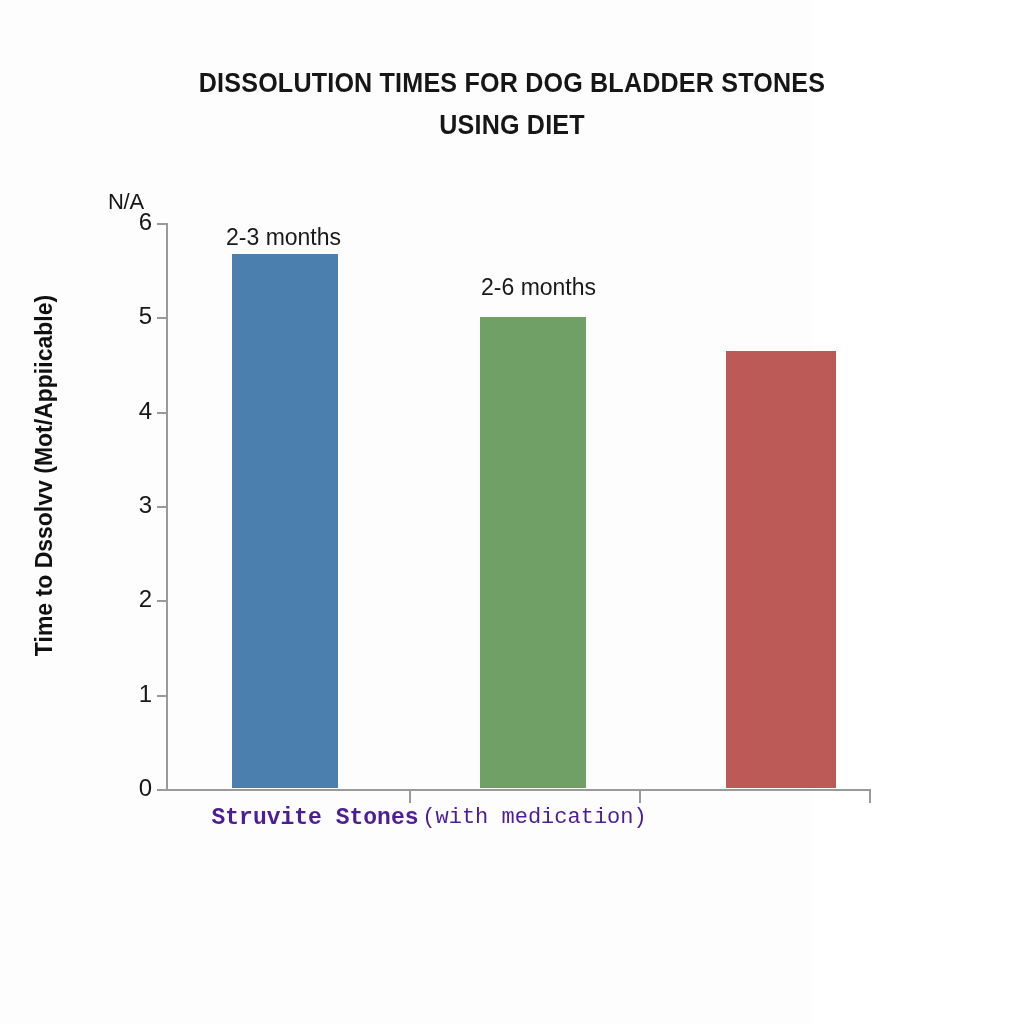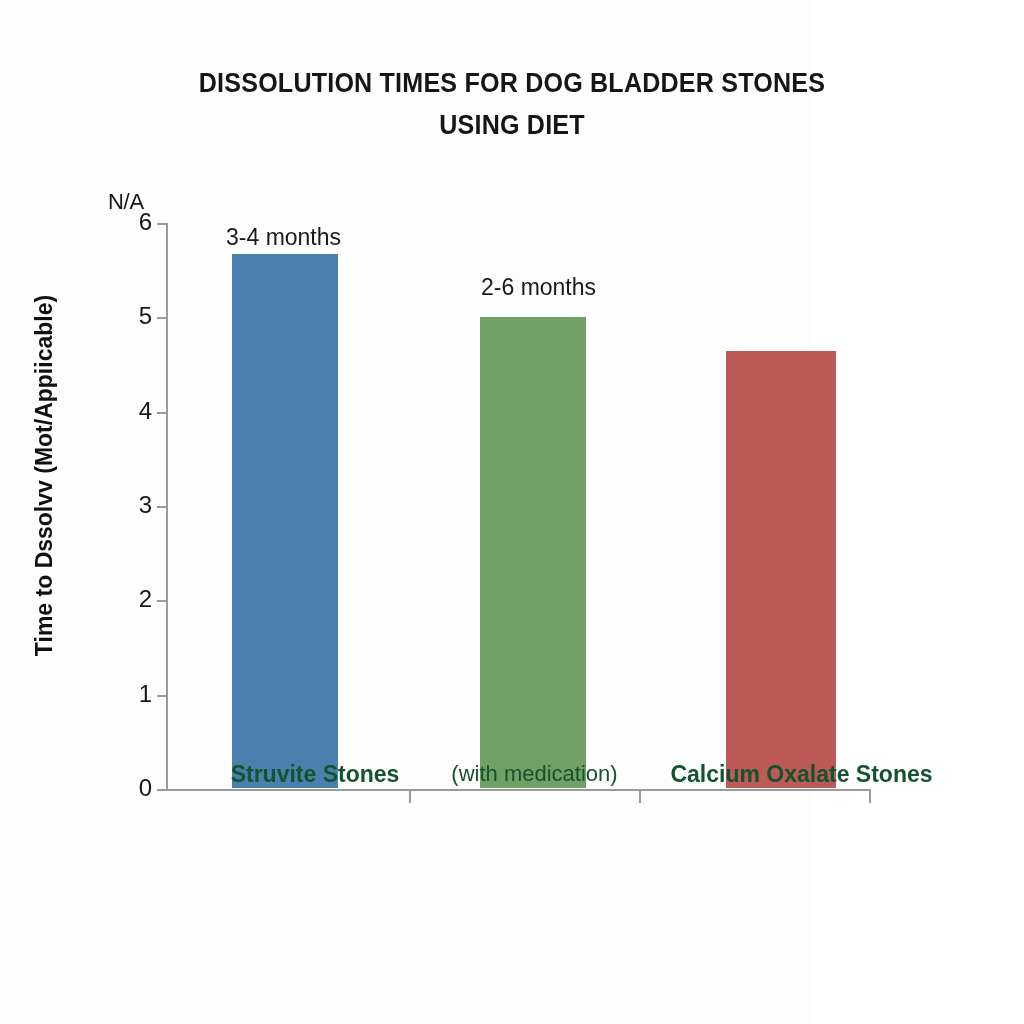--- a/index.html
+++ b/index.html
@@ -137,24 +137,24 @@
   }
   .bar-value.two-line {
     text-align: right;
     line-height: 31px;
     white-space: pre-line;
   }
 
   
   .cat-label {
     position: absolute;
-    top: 756px;
-    text-align: center;
-    font-family: Liberation Sans, sans-serif;
-    color: #14532d;
+    top: 800px;
+    text-align: center;
+    font-family: Liberation Mono, monospace;
+    color: #4c1d95;
     line-height: 36px;
   }
   .cat-label .main {
     display: block;
     font-weight: bold;
     font-size: 23px;
   }
   .cat-label .sub {
     display: block;
     font-weight: normal;
@@ -199,31 +199,30 @@
     <div class="xtick" style="left:243px;"></div>
     <div class="xtick" style="left:473px;"></div>
     <div class="xtick" style="left:703px;"></div>
 
     <div class="bar blue" id="bar-0" style="left: 66px; width: 106px; height: 533.927px; background: rgb(74, 127, 174);"></div>
     <div class="bar green" id="bar-1" style="left: 314px; width: 106px; height: 470.723px; background: rgb(112, 160, 101);"></div>
     <div class="bar red" id="bar-2" style="left: 560px; width: 110px; height: 436.763px; background: rgb(188, 90, 88);"></div>
 
   </div>
 
-  <div class="bar-value" style="left:226px; top:224px;">3-4 months</div>
+  <div class="bar-value" style="left:226px; top:224px;">2-3 months</div>
 
   <div class="bar-value" style="left:481px; top:274px;">2-6 months</div>
 
 
   <div class="cat-label" style="left:150px; width:330px;">
     <span class="main">Struvite Stones</span>
     <span class="sub"></span>
   </div>
 
   <div class="cat-label" style="left:392px; width:285px;">
     <span class="sub">(with medication)</span>
   </div>
 
   <div class="cat-label" style="left:649px; width:305px;">
-    <span class="main">Calcium Oxalate Stones</span>
   </div>
 
 </div>
 
 </body></html>

